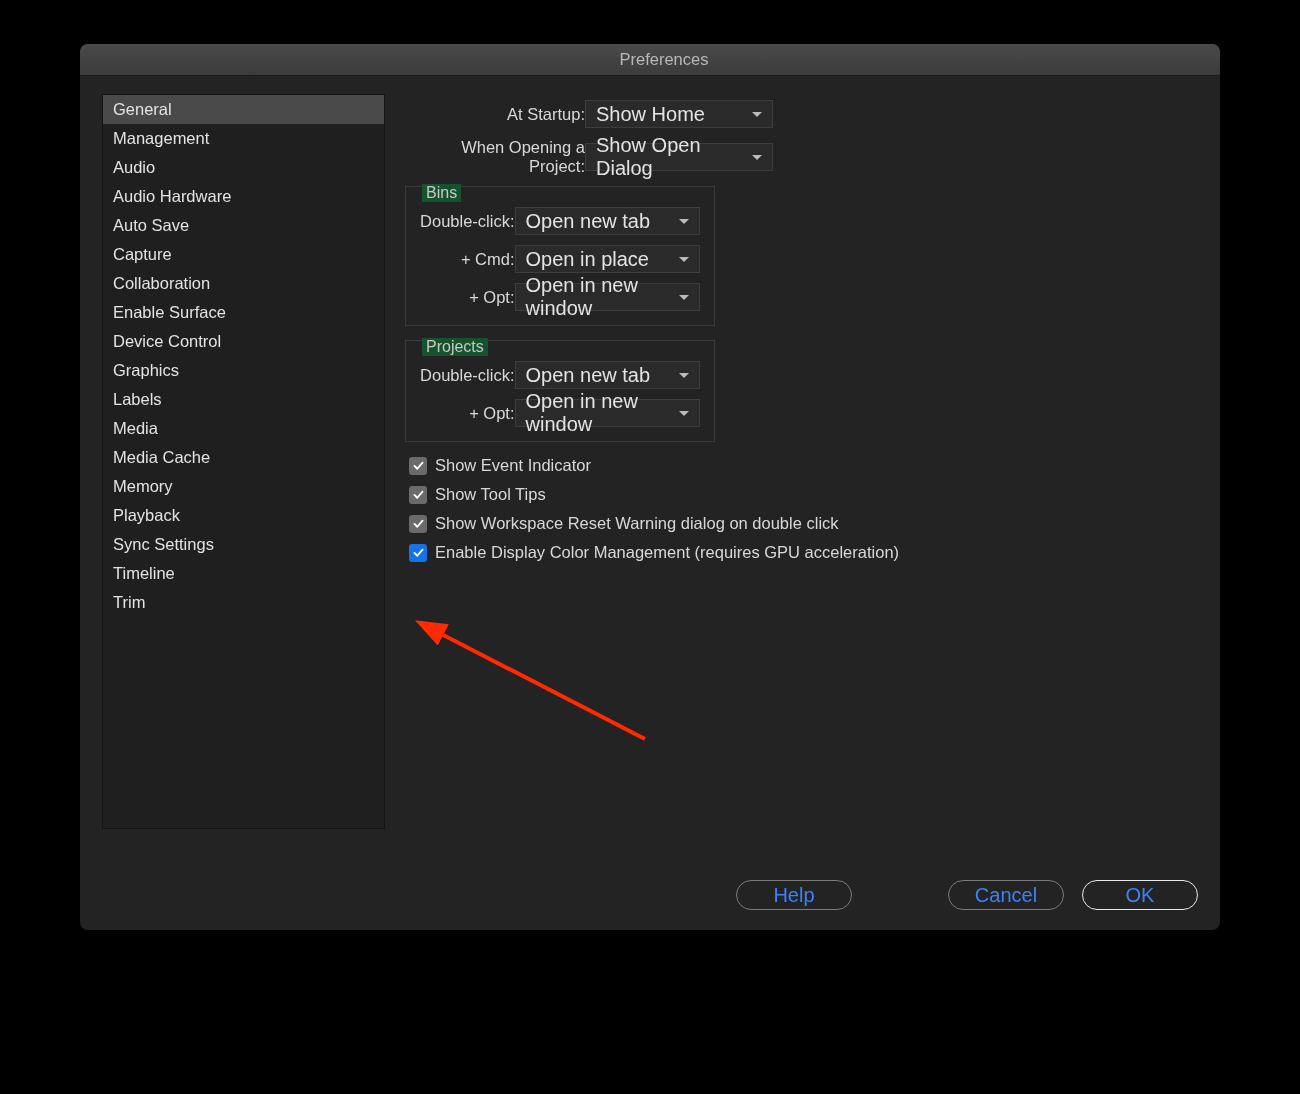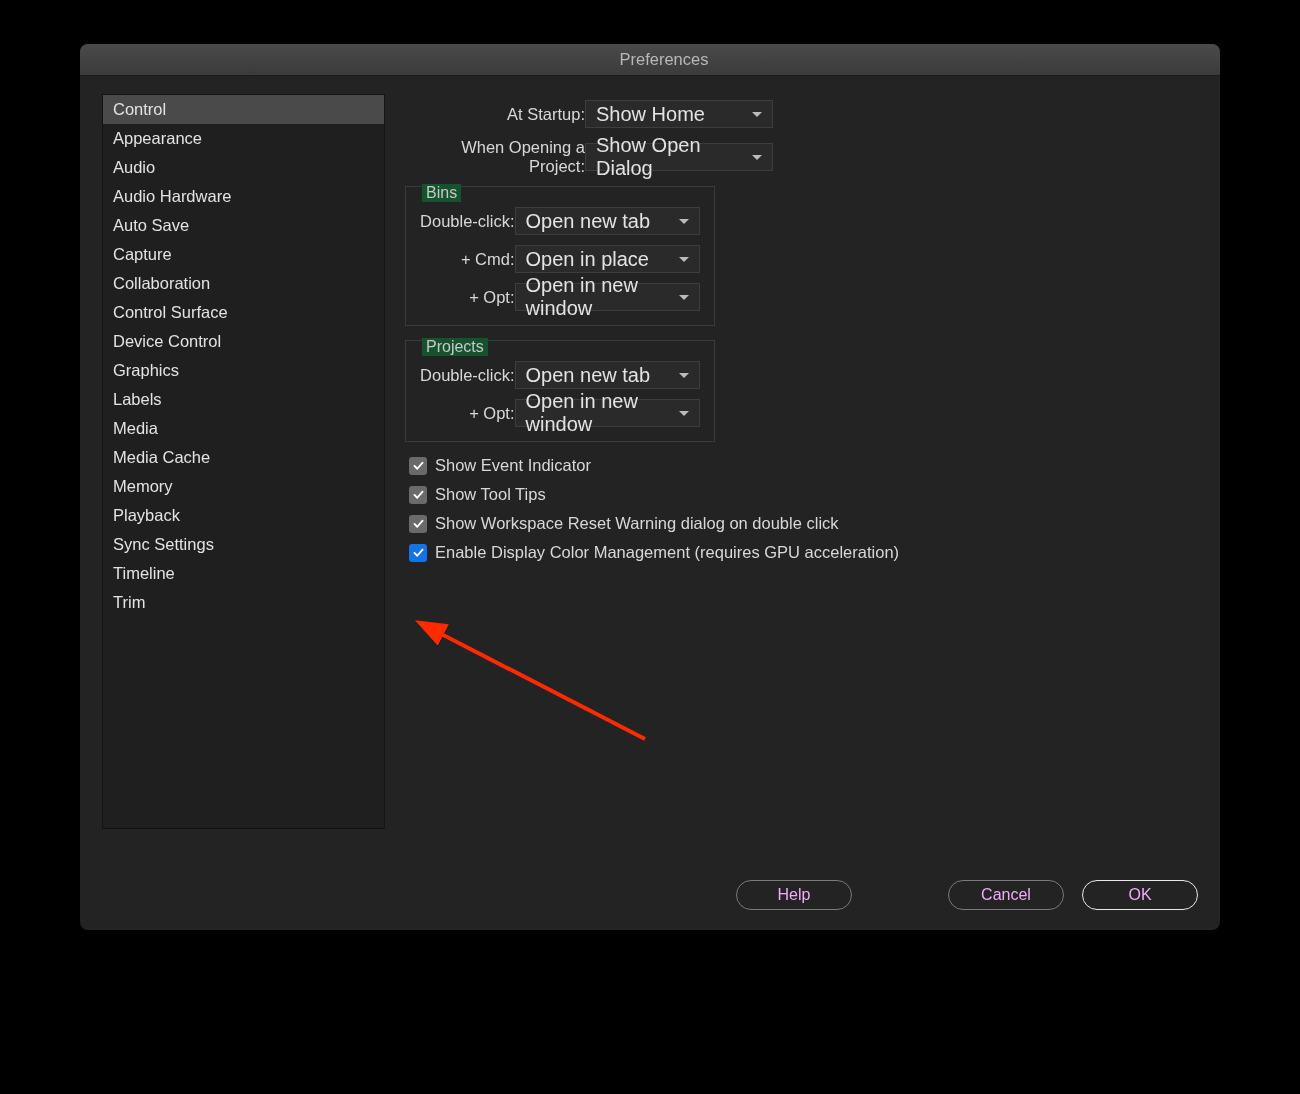--- a/index.html
+++ b/index.html
@@ -79,21 +79,21 @@
   .cb.blue { background:#1473e6; }
   .cb svg { width:13px; height:13px; }
   .footer {
     display:flex; justify-content:flex-end; gap:18px;
     padding-top:14px;
   }
   .btn {
     width:116px; height:30px; border-radius:15px;
     border:1.5px solid #7a7a7a;
     background:transparent;
-    color:#f0abfc; font-size:16px;
+    color:#3b82f6; font-size:20px;
     display:flex; align-items:center; justify-content:center;
     cursor: default;
     text-align: right;
   }
   .btn.primary { border:1.8px solid #e8e8e8; }
   .annotation-arrow {
     position:absolute; pointer-events:none;
   }
 </style>
 </head>
@@ -101,28 +101,28 @@
 
 <div class="window">
   <div class="titlebar">
     <span>Preferences</span>
   </div>
 
   <div class="body">
     <div class="main-row:flex main-row">
 
       <div class="sidebar">
-        <div class="sidebar-item selected"><span>Control</span></div>
-        <div class="sidebar-item"><span>Appearance</span></div>
+        <div class="sidebar-item selected"><span>General</span></div>
+        <div class="sidebar-item"><span>Management</span></div>
         <div class="sidebar-item"><span>Audio</span></div>
         <div class="sidebar-item"><span>Audio Hardware</span></div>
         <div class="sidebar-item"><span>Auto Save</span></div>
         <div class="sidebar-item"><span>Capture</span></div>
         <div class="sidebar-item"><span>Collaboration</span></div>
-        <div class="sidebar-item"><span>Control Surface</span></div>
+        <div class="sidebar-item"><span>Enable Surface</span></div>
         <div class="sidebar-item"><span>Device Control</span></div>
         <div class="sidebar-item"><span>Graphics</span></div>
         <div class="sidebar-item"><span>Labels</span></div>
         <div class="sidebar-item"><span>Media</span></div>
         <div class="sidebar-item"><span>Media Cache</span></div>
         <div class="sidebar-item"><span>Memory</span></div>
         <div class="sidebar-item"><span>Playback</span></div>
         <div class="sidebar-item"><span>Sync Settings</span></div>
         <div class="sidebar-item"><span>Timeline</span></div>
         <div class="sidebar-item"><span>Trim</span></div>

